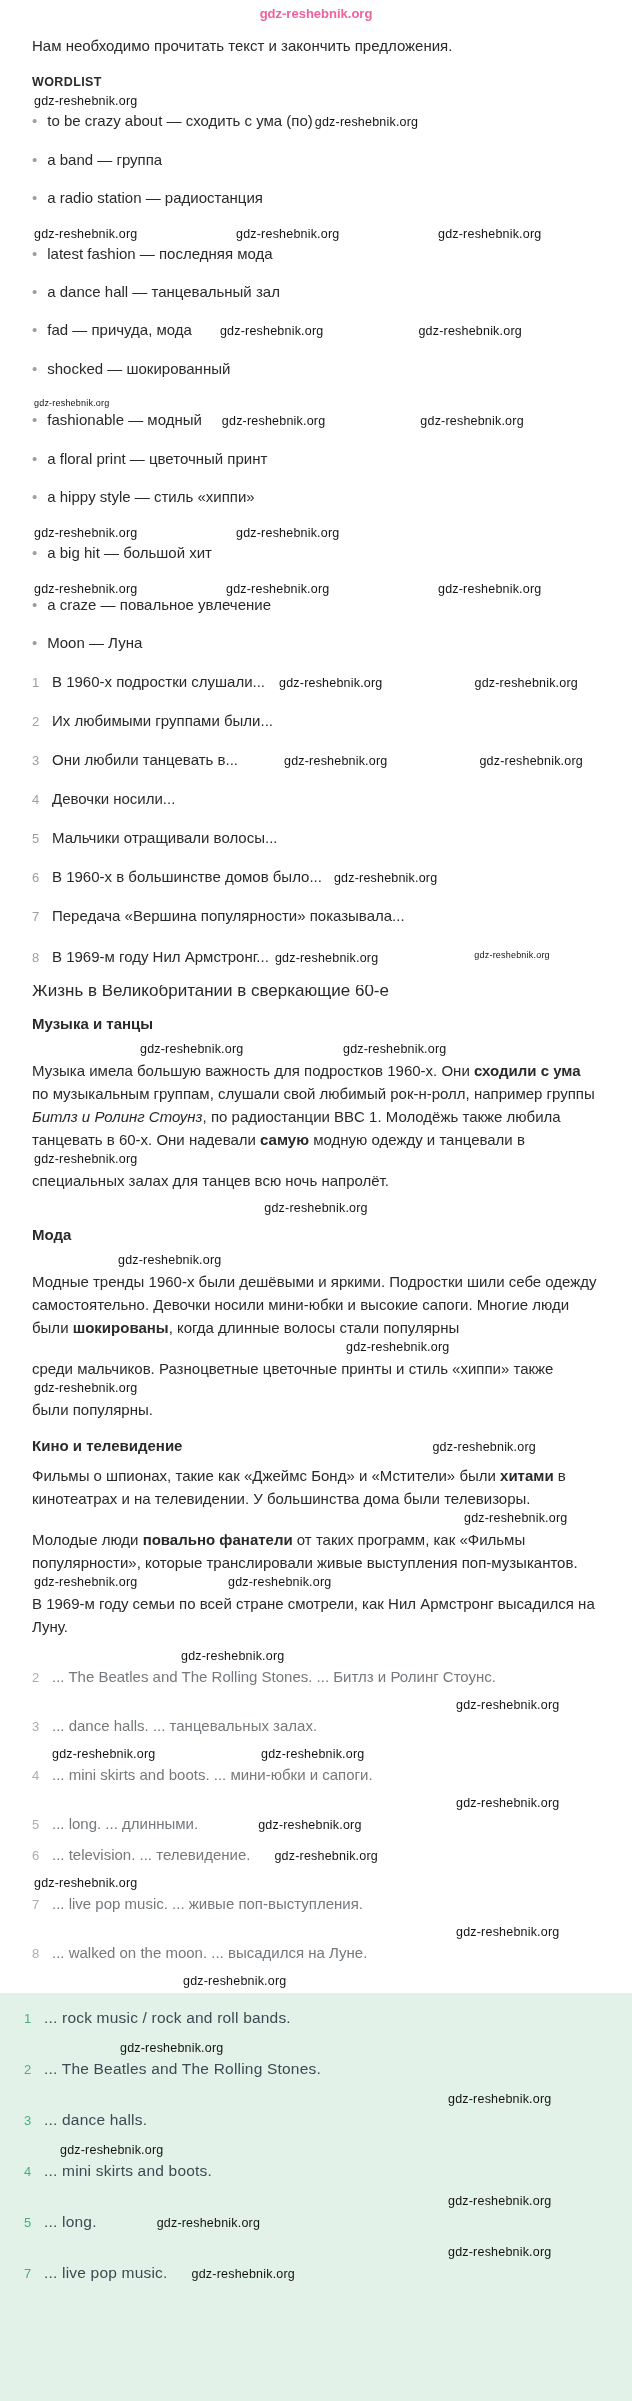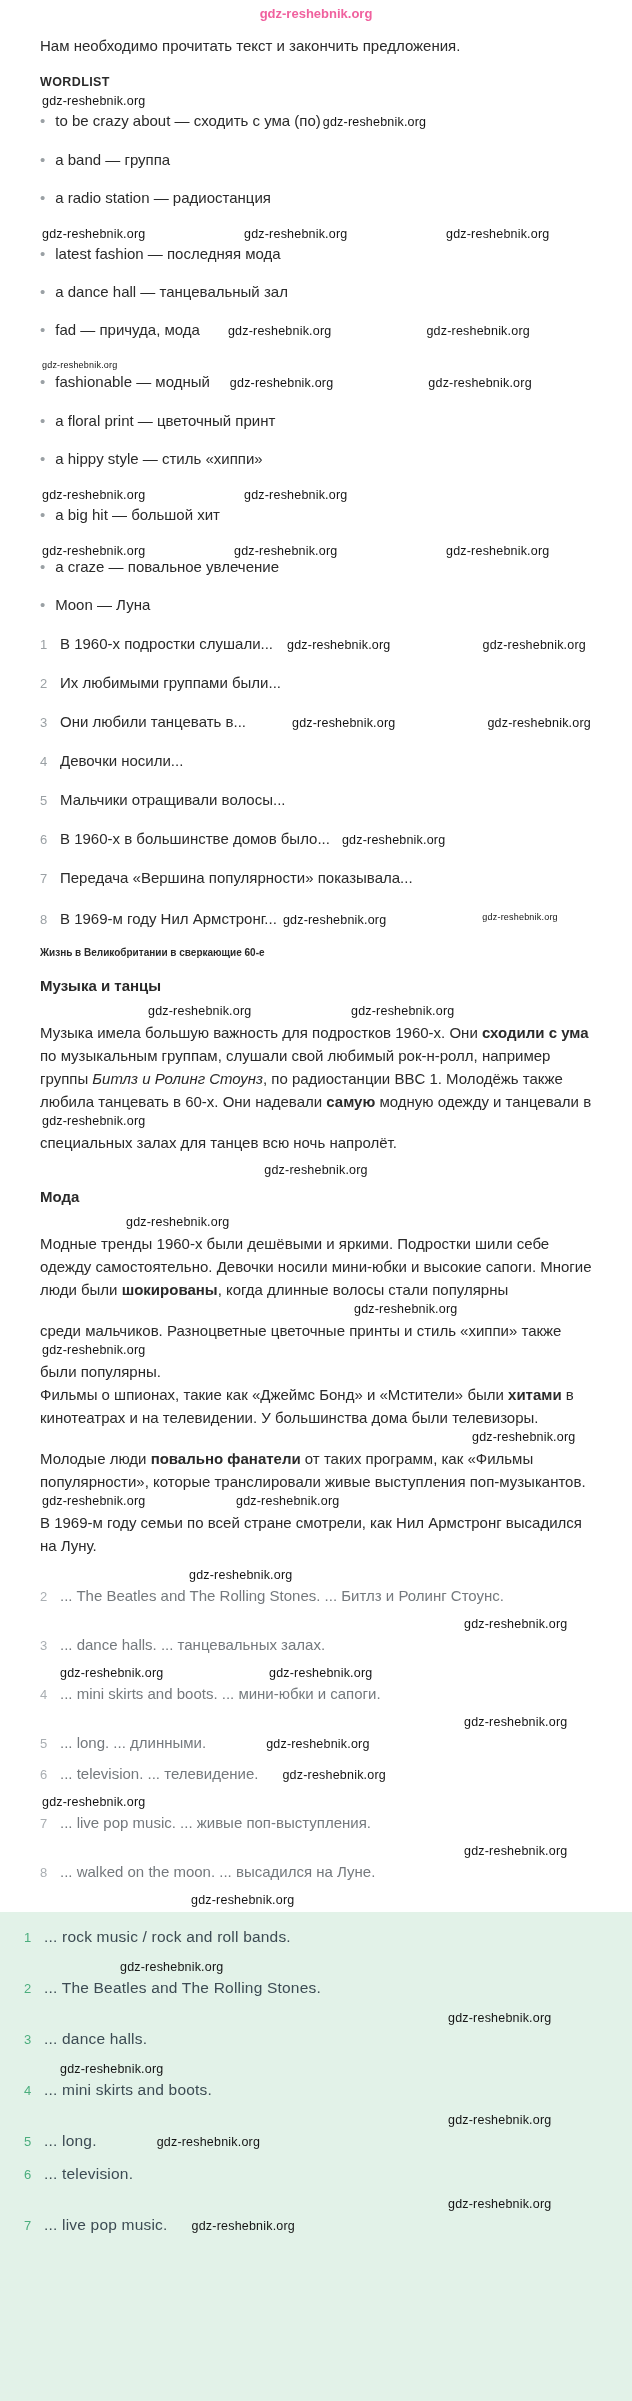--- a/index.html
+++ b/index.html
@@ -1,40 +1,40 @@
 <!DOCTYPE html>
 <html lang="ru" style="--pink: #f0619e; --green_bg: #e2f2e8; --green_number: #4cae7e;"><head>
 <meta charset="utf-8">
 <style>
   *{box-sizing:border-box;margin:0;padding:0}
   html,body{background:#fff}
   body{width:632px;font-family:"Liberation Sans","DejaVu Sans",sans-serif;color:#2a2a2a}
   .page{width:632px;height:2401px;display:flex;flex-direction:column;overflow:hidden;background:#fff}
-  .inner{padding:0 40px}
+  .inner{padding:0 32px}
   
   .wm{font-size:12.5px;color:#141414;white-space:nowrap;letter-spacing:.2px}
   .wm-top{display:block;text-align:center;padding-top:6px;font-size:13px;font-weight:700;color:var(--pink,#f0619e)}
   .wm-line{position:relative;height:18px}
   .wm-line .wm{position:absolute;top:1px}
   .wm-line.center{text-align:center}
   .wm-line.center .wm{position:static}
   .wm-xs{font-size:9px}
   
   .intro{margin-top:14px;font-size:15px;line-height:22px}
   .wl-title{margin-top:18px;margin-bottom:4px;font-size:12.5px;font-weight:700;letter-spacing:.4px}
   
   .wl-item{font-size:15px;line-height:20px;margin-bottom:18px}
   .bullet{color:#9aa0a4;margin-right:10px}
   
   .qlist{margin-top:6px}
   .qrow{font-size:15px;line-height:22px;margin-bottom:16px}
   .qnum{display:inline-block;min-width:20px;color:#9aa0a4;font-size:13px}
   
   .title-clip{height:14px;overflow:hidden;margin-top:8px}
-  .title-clip .t{font-weight:700;font-size:10px;line-height:20px;margin-top:-4px}
+  .title-clip .t{font-weight:400;font-size:17px;line-height:20px;margin-top:-4px}
   .h{font-weight:700;font-size:15px;line-height:22px;margin-top:14px;margin-bottom:6px}
   .para{font-size:15px;line-height:23px;max-width:586px}
   .para .b{font-weight:700}
   .para .i{font-style:italic}
   
   .alist{margin-top:10px}
   .arow{font-size:15px;line-height:22px;margin-bottom:8px;color:#74797d}
   .anum{display:inline-block;min-width:20px;color:#a9aeb2;font-size:13px}
   
   .final{flex:1;background:var(--green_bg,#e2f2e8);padding:14px 24px 0;margin-top:2px}
@@ -63,20 +63,21 @@
       <div class="wl-item"><span class="bullet">•</span><span>a band — группа</span></div>
       <div class="wl-item"><span class="bullet">•</span><span>a radio station — радиостанция</span></div>
       <div class="wm-line">
         <span class="wm" style="left:2px">gdz-reshebnik.org</span>
         <span class="wm" style="left:204px">gdz-reshebnik.org</span>
         <span class="wm" style="left:406px">gdz-reshebnik.org</span>
       </div>
       <div class="wl-item"><span class="bullet">•</span><span>latest fashion — последняя мода</span></div>
       <div class="wl-item"><span class="bullet">•</span><span>a dance hall — танцевальный зал</span></div>
       <div class="wl-item"><span class="bullet">•</span><span>fad — причуда, мода</span><span class="wm" style="margin-left:28px">gdz-reshebnik.org</span><span class="wm" style="margin-left:95px">gdz-reshebnik.org</span></div>
+      <div class="wl-item"><span class="bullet">•</span><span>shocked — шокированный</span></div>
       <div class="wm-line" style="height:13px">
         <span class="wm wm-xs" style="left:2px">gdz-reshebnik.org</span>
       </div>
       <div class="wl-item"><span class="bullet">•</span><span>fashionable — модный</span><span class="wm" style="margin-left:20px">gdz-reshebnik.org</span><span class="wm" style="margin-left:95px">gdz-reshebnik.org</span></div>
       <div class="wl-item"><span class="bullet">•</span><span>a floral print — цветочный принт</span></div>
       <div class="wl-item"><span class="bullet">•</span><span>a hippy style — стиль «хиппи»</span></div>
       <div class="wm-line">
         <span class="wm" style="left:2px">gdz-reshebnik.org</span>
         <span class="wm" style="left:204px">gdz-reshebnik.org</span>
       </div>
@@ -126,20 +127,21 @@
     <p class="para"><span>Модные тренды 1960-х были дешёвыми и яркими. Подростки шили себе одежду самостоятельно. Девочки носили мини-юбки и высокие сапоги. Многие люди были </span><span class="b">шокированы</span><span>, когда длинные волосы стали популярны</span></p>
     <div class="wm-line">
       <span class="wm" style="left:314px">gdz-reshebnik.org</span>
     </div>
     <p class="para"><span>среди мальчиков. Разноцветные цветочные принты и стиль «хиппи» также</span></p>
     <div class="wm-line">
       <span class="wm" style="left:2px">gdz-reshebnik.org</span>
     </div>
     <p class="para"><span>были популярны.</span></p>
 
+    <h3 class="h"><span>Кино и телевидение</span><span class="wm" style="margin-left:250px;font-weight:400">gdz-reshebnik.org</span></h3>
     <p class="para"><span>Фильмы о шпионах, такие как «Джеймс Бонд» и «Мстители» были </span><span class="b">хитами</span><span> в кинотеатрах и на телевидении. У большинства дома были телевизоры.</span></p>
     <div class="wm-line">
       <span class="wm" style="left:432px">gdz-reshebnik.org</span>
     </div>
     <p class="para"><span>Молодые люди </span><span class="b">повально фанатели</span><span> от таких программ, как «Фильмы популярности», которые транслировали живые выступления поп-музыкантов.</span></p>
     <div class="wm-line">
       <span class="wm" style="left:2px">gdz-reshebnik.org</span>
       <span class="wm" style="left:196px">gdz-reshebnik.org</span>
     </div>
     <p class="para"><span>В 1969-м году семьи по всей стране смотрели, как Нил Армстронг высадился на Луну.</span></p>
@@ -189,21 +191,20 @@
       </div>
     <div class="grow"><span class="gnum">3</span><span>... dance halls.</span></div>
     <div class="wm-line">
         <span class="wm" style="left:36px">gdz-reshebnik.org</span>
       </div>
     <div class="grow"><span class="gnum">4</span><span>... mini skirts and boots.</span></div>
     <div class="wm-line">
         <span class="wm" style="left:424px">gdz-reshebnik.org</span>
       </div>
     <div class="grow"><span class="gnum">5</span><span>... long.</span><span class="wm" style="margin-left:60px">gdz-reshebnik.org</span></div>
-    <div class="grow"><span class="gnum">6</span><span>... television.</span></div>
     <div class="wm-line">
         <span class="wm" style="left:424px">gdz-reshebnik.org</span>
       </div>
     <div class="grow"><span class="gnum">7</span><span>... live pop music.</span><span class="wm" style="margin-left:24px">gdz-reshebnik.org</span></div>
 
   </div>
 
 </div>
 
 </body></html>

